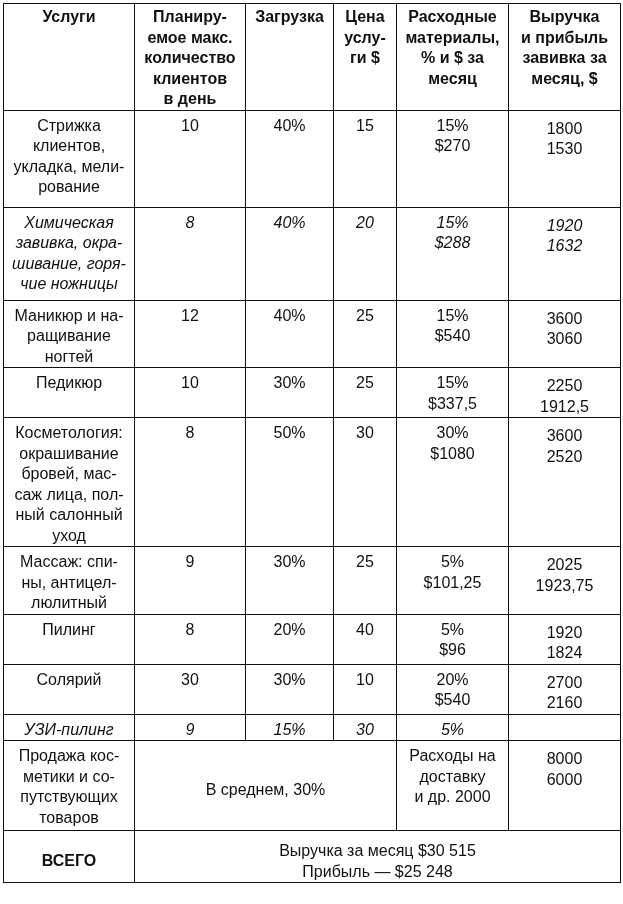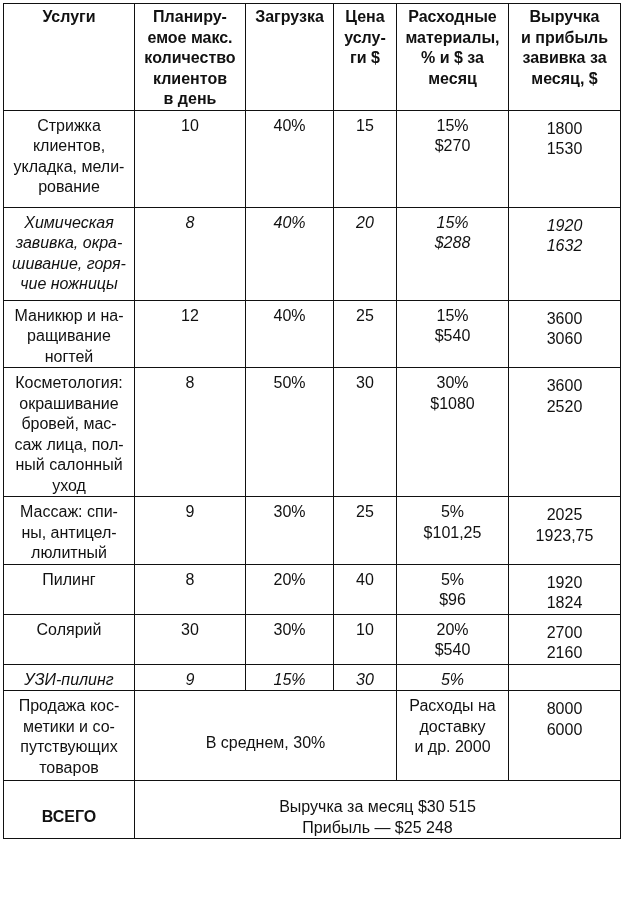--- a/index.html
+++ b/index.html
@@ -2,21 +2,21 @@
 <html><head>
 <meta charset="utf-8">
 <style>
   html, body { margin: 0; padding: 0; background: #ffffff; }
   body { width: 623px; height: 904px; overflow: hidden; font-family: "Liberation Sans", "DejaVu Sans", sans-serif; color: #111; }
   table { border-collapse: collapse; position: absolute; left: 3px; top: 3px; width: 617px; table-layout: fixed; }
   td, th { border: 1.5px solid #111; vertical-align: top; text-align: center; padding: 0 3px; font-size: 16px; line-height: 20.5px; }
   th { font-weight: bold; padding-top: 3px; }
   td { padding-top: 5px; }
   .rev { padding-top: 8px; line-height: 20.5px; }
-  .mid { vertical-align: middle; padding-top: 16px; }
+  .mid { vertical-align: middle; padding-top: 10px; }
   .line { display: block; }
   col.c1 { width: 131px; } col.c2 { width: 111px; } col.c3 { width: 88px; }
   col.c4 { width: 63px; } col.c5 { width: 112px; } col.c6 { width: 112px; }
 </style>
 </head>
 <body>
 
 <table>
   <colgroup>
       <col class="c1">
@@ -128,20 +128,42 @@
         </td>
         <td>
           <span class="line">15%</span>
           <span class="line">$540</span>
         </td>
         <td class="rev">
           <span class="line">3600</span>
           <span class="line">3060</span>
         </td>
       </tr>
+      <tr style="height: 46px;">
+        <td>
+          <span class="line">Педикюр</span>
+        </td>
+        <td>
+          <span class="line">10</span>
+        </td>
+        <td>
+          <span class="line">30%</span>
+        </td>
+        <td>
+          <span class="line">25</span>
+        </td>
+        <td>
+          <span class="line">15%</span>
+          <span class="line">$337,5</span>
+        </td>
+        <td class="rev">
+          <span class="line">2250</span>
+          <span class="line">1912,5</span>
+        </td>
+      </tr>
       <tr style="height: 129px;">
         <td>
           <span class="line">Косметология:</span>
           <span class="line">окрашивание</span>
           <span class="line">бровей, мас-</span>
           <span class="line">саж лица, пол-</span>
           <span class="line">ный салонный</span>
           <span class="line">уход</span>
         </td>
         <td>

